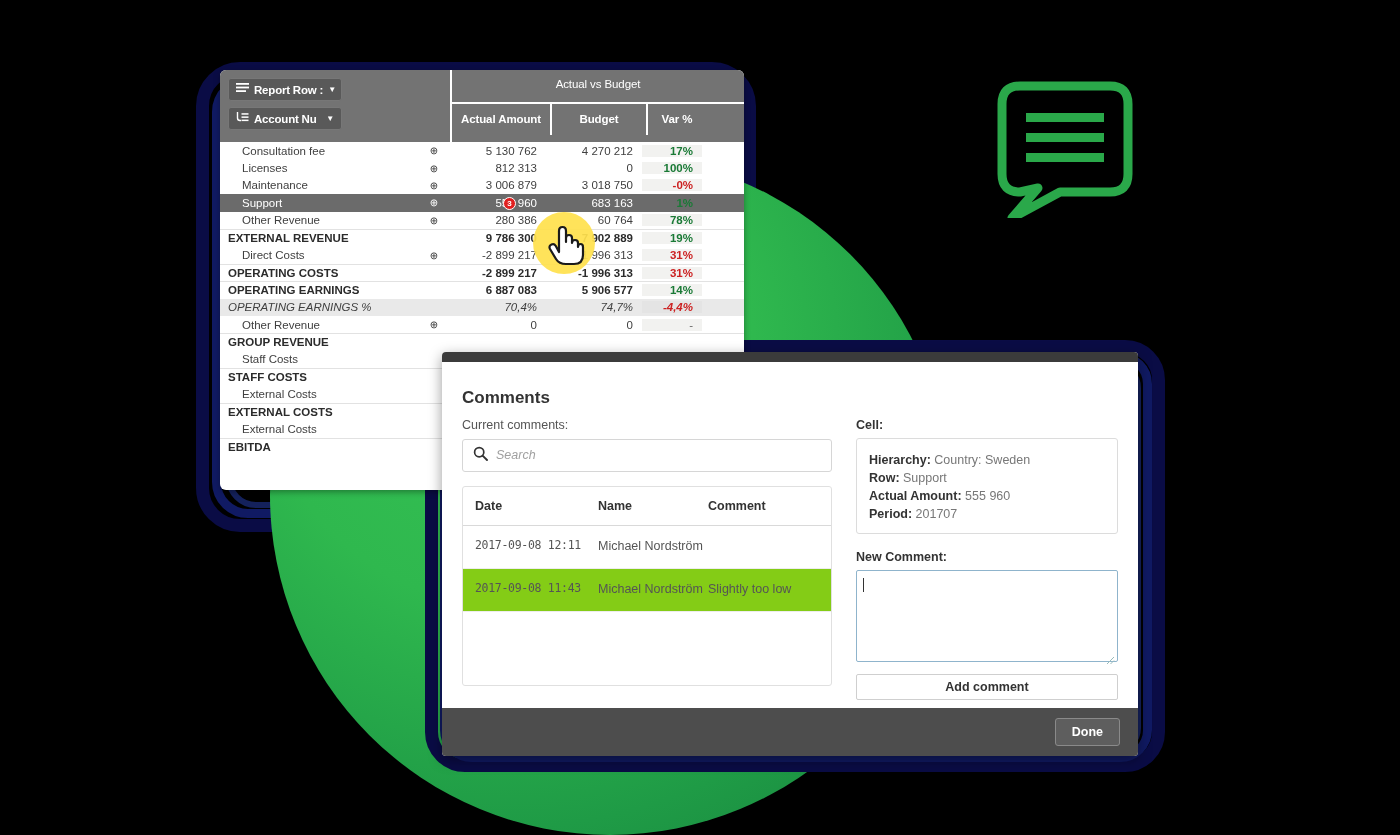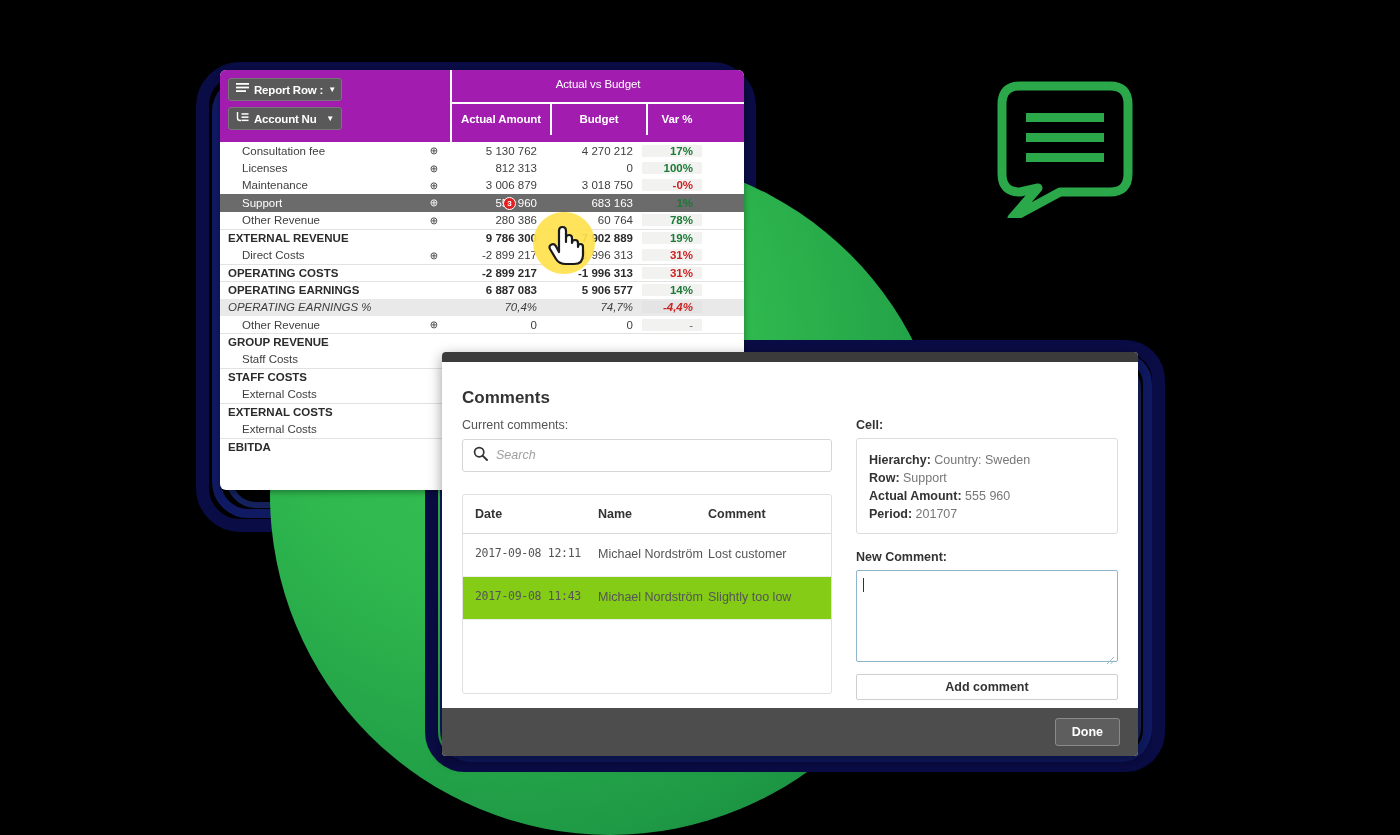--- a/index.html
+++ b/index.html
@@ -32,21 +32,21 @@
 
   
   #bubble { position:absolute; left:990px; top:78px; width:150px; height:140px; }
 
   
   #table-card{
     position:absolute; left:220px; top:70px; width:524px; height:420px;
     background:#ffffff; border-radius:6px; overflow:hidden;
     box-shadow:0 2px 6px rgba(0,0,0,.35);
   }
-  .tbl-head{ display:flex; background:#a21caf; }
+  .tbl-head{ display:flex; background:#737373; }
   .head-left{ width:230px; padding:8px 8px 6px 8px; }
   .head-right{ flex:1; border-left:2px solid #ffffff; }
   .dim-btn{
     display:flex; align-items:center; gap:5px;
     background:#595959; border:1px solid #777;
     color:#ffffff; font-size:11.5px; font-weight:bold;
     padding:4px 7px; border-radius:3px; margin-bottom:6px;
     width:114px; white-space:nowrap; letter-spacing:-0.2px;
   }
   .dim-btn .caret{ margin-left:auto; font-size:8px; }
@@ -116,21 +116,21 @@
   .small-label{ font-size:12.5px; color:#555; margin-bottom:7px; }
   .label-bold{ font-size:12.5px; color:#333; font-weight:bold; margin-bottom:6px; }
 
   .searchbox{
     display:flex; align-items:center; gap:8px;
     border:1px solid #d6d6d6; border-radius:3px; height:33px; padding:0 10px;
     background:#fff;
   }
   .searchbox .ph{ font-size:12.5px; color:#a0a0a0; font-style:italic; }
 
-  .ctable{ margin-top:22px; border:1px solid #e0e0e0; border-radius:3px; height:200px; overflow:hidden; }
+  .ctable{ margin-top:14px; border:1px solid #e0e0e0; border-radius:3px; height:200px; overflow:hidden; }
   .ctable .chead{ display:flex; border-bottom:1px solid #d9d9d9; }
   .ctable .chead div{ font-size:12.5px; font-weight:bold; color:#333; padding:12px 0 12px 0; }
   .ctable .crow{ display:flex; border-bottom:1px solid #ededed; }
   .ctable .crow:nth-child(2){ background:#84cc16; }
   .ctable .crow div{ font-size:12.5px; color:#555; padding:12px 0 14px 0; line-height:1.3; }
   .col-date{ width:135px; padding-left:12px !important; }
   .col-name{ width:110px; }
   .col-comment{ flex:1; padding-right:10px; }
   .mono{ font-family:"DejaVu Sans Mono", monospace; font-size:11.5px !important; letter-spacing:-0.3px; }
 
@@ -393,21 +393,20 @@
         <div class="ctable">
           <div class="chead">
             <div class="col-date">Date</div>
             <div class="col-name">Name</div>
             <div class="col-comment">Comment</div>
           </div>
           <div id="comment-rows">
               <div class="crow">
                 <div class="col-date mono">2017-09-08 12:11</div>
                 <div class="col-name">Michael Nordström</div>
-                <div class="col-comment">Lost customer</div>
               </div>
               <div class="crow">
                 <div class="col-date mono">2017-09-08 11:43</div>
                 <div class="col-name">Michael Nordström</div>
                 <div class="col-comment">Slightly too low</div>
               </div>
             </div>
         </div>
       </div>
 

